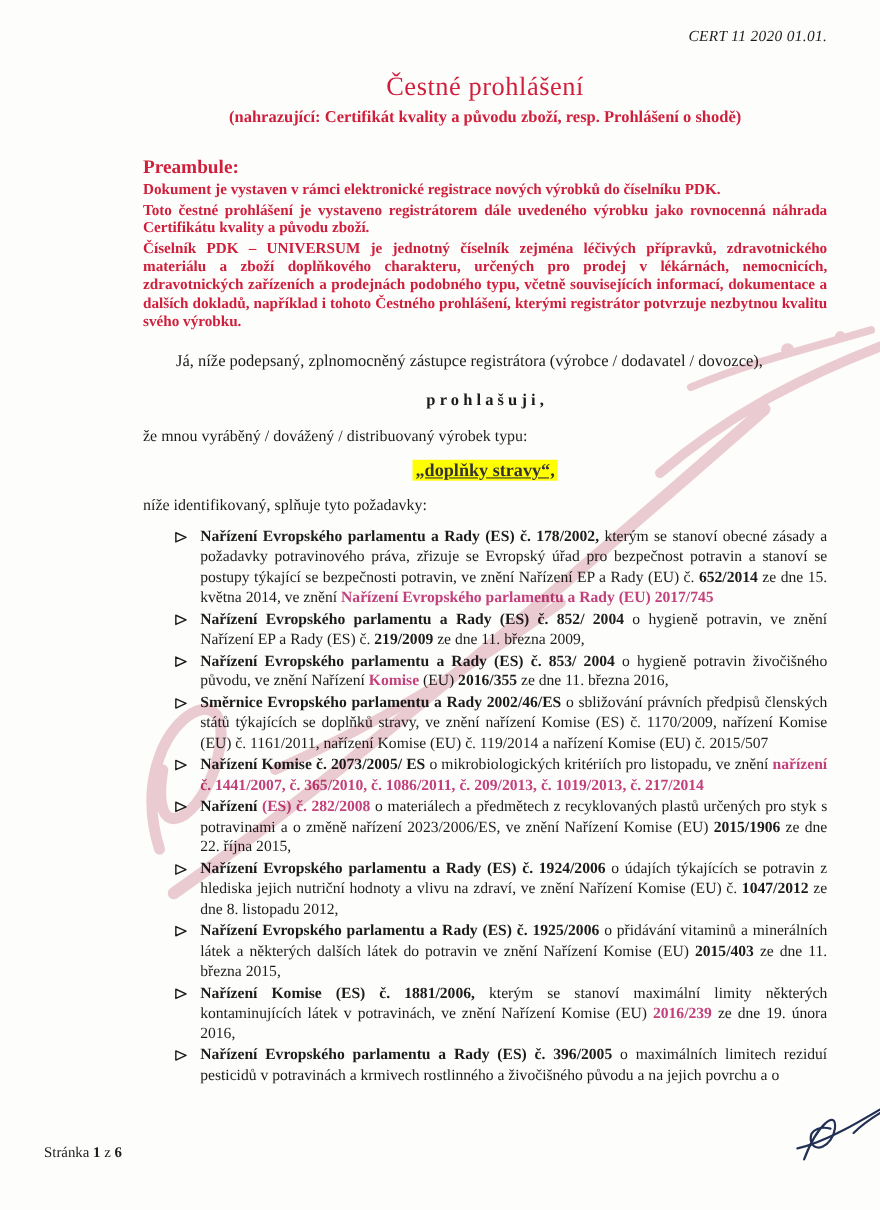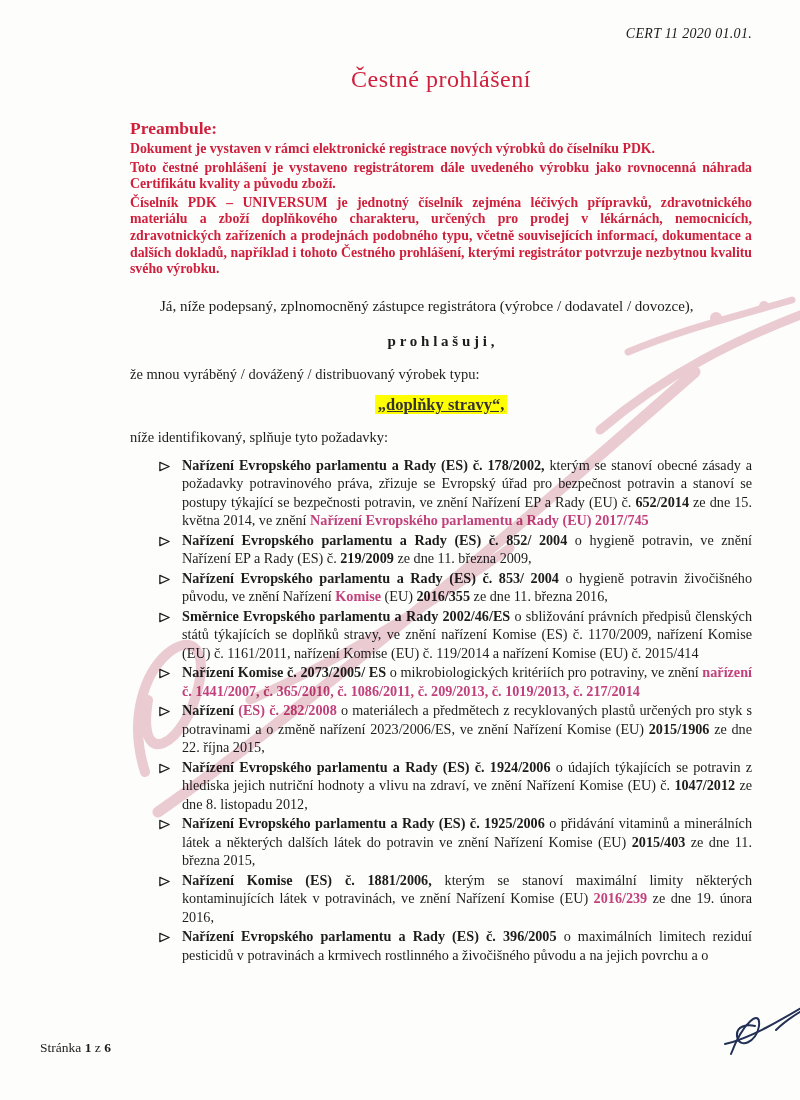--- a/index.html
+++ b/index.html
@@ -45,20 +45,21 @@
       <path d="M560 430 C 628 372, 700 338, 768 312" stroke-width="9"></path>
       <path d="M588 352 C 640 330, 690 318, 752 300" stroke-width="7"></path>
     </g>
     <circle cx="676" cy="318" r="6" fill="#dfa3b4"></circle>
     <circle cx="724" cy="306" r="5" fill="#dfa3b4"></circle>
   </svg>
 
   <div class="doc-ref">CERT 11 2020 01.01.</div>
 
   <h1 class="title">Čestné prohlášení</h1>
+  <div class="subtitle">(nahrazující: Certifikát kvality a původu zboží, resp. Prohlášení o shodě)</div>
 
   <div class="preamble-heading">Preambule:</div>
   <p class="preamble-p">Dokument je vystaven v rámci elektronické registrace nových výrobků do číselníku PDK.</p>
   <p class="preamble-p">Toto čestné prohlášení je vystaveno registrátorem dále uvedeného výrobku jako rovnocenná náhrada Certifikátu kvality a původu zboží.</p>
   <p class="preamble-p">Číselník PDK – UNIVERSUM je jednotný číselník zejména léčivých přípravků, zdravotnického materiálu a zboží doplňkového charakteru, určených pro prodej v lékárnách, nemocnicích, zdravotnických zařízeních a prodejnách podobného typu, včetně souvisejících informací, dokumentace a dalších dokladů, například i tohoto Čestného prohlášení, kterými registrátor potvrzuje nezbytnou kvalitu svého výrobku.</p>
 
   <p class="intro">Já, níže podepsaný, zplnomocněný zástupce registrátora (výrobce / dodavatel / dovozce),</p>
   <p class="declare">p r o h l a š u j i ,</p>
   <p class="product-line">že mnou vyráběný / dovážený  / distribuovaný výrobek typu:</p>
 
@@ -84,27 +85,27 @@
       <div class="list-item">
         <span class="bullet"><svg width="13" height="13" viewBox="0 0 14 14">
             <path d="M2 2.5 L12 7 L2 11.5 Z" fill="none" stroke="#1c1c1c" stroke-width="1.4" stroke-linejoin="round"></path>
           </svg></span>
         <div class="item-text"><span class="seg-b">Nařízení Evropského parlamentu a Rady (ES) č. 853/ 2004</span><span class="seg-n"> o hygieně potravin živočišného původu, ve znění Nařízení </span><span class="seg-rb">Komise</span><span class="seg-n"> (EU) </span><span class="seg-b">2016/355</span><span class="seg-n"> ze dne 11. března 2016,</span></div>
       </div>
       <div class="list-item">
         <span class="bullet"><svg width="13" height="13" viewBox="0 0 14 14">
             <path d="M2 2.5 L12 7 L2 11.5 Z" fill="none" stroke="#1c1c1c" stroke-width="1.4" stroke-linejoin="round"></path>
           </svg></span>
-        <div class="item-text"><span class="seg-b">Směrnice Evropského parlamentu a Rady 2002/46/ES</span><span class="seg-n"> o sbližování právních předpisů členských států týkajících se doplňků stravy, ve znění nařízení Komise (ES) č. 1170/2009, nařízení Komise (EU) č. 1161/2011, nařízení Komise (EU) č. 119/2014 a nařízení Komise (EU) č. 2015/414</span></div>
+        <div class="item-text"><span class="seg-b">Směrnice Evropského parlamentu a Rady 2002/46/ES</span><span class="seg-n"> o sbližování právních předpisů členských států týkajících se doplňků stravy, ve znění nařízení Komise (ES) č. 1170/2009, nařízení Komise (EU) č. 1161/2011, nařízení Komise (EU) č. 119/2014 a nařízení Komise (EU) č. 2015/507</span></div>
       </div>
       <div class="list-item">
         <span class="bullet"><svg width="13" height="13" viewBox="0 0 14 14">
             <path d="M2 2.5 L12 7 L2 11.5 Z" fill="none" stroke="#1c1c1c" stroke-width="1.4" stroke-linejoin="round"></path>
           </svg></span>
-        <div class="item-text"><span class="seg-b">Nařízení Komise č. 2073/2005/ ES</span><span class="seg-n"> o mikrobiologických kritériích pro potraviny, ve znění </span><span class="seg-rb">nařízení č. 1441/2007, č. 365/2010, č. 1086/2011, č. 209/2013, č. 1019/2013, č. 217/2014</span></div>
+        <div class="item-text"><span class="seg-b">Nařízení Komise č. 2073/2005/ ES</span><span class="seg-n"> o mikrobiologických kritériích pro listopadu, ve znění </span><span class="seg-rb">nařízení č. 1441/2007, č. 365/2010, č. 1086/2011, č. 209/2013, č. 1019/2013, č. 217/2014</span></div>
       </div>
       <div class="list-item">
         <span class="bullet"><svg width="13" height="13" viewBox="0 0 14 14">
             <path d="M2 2.5 L12 7 L2 11.5 Z" fill="none" stroke="#1c1c1c" stroke-width="1.4" stroke-linejoin="round"></path>
           </svg></span>
         <div class="item-text"><span class="seg-b">Nařízení </span><span class="seg-rb">(ES) č. 282/2008</span><span class="seg-n"> o materiálech a předmětech z recyklovaných plastů určených pro styk s potravinami a o změně nařízení 2023/2006/ES, ve znění Nařízení Komise (EU) </span><span class="seg-b">2015/1906</span><span class="seg-n"> ze dne 22. října 2015,</span></div>
       </div>
       <div class="list-item">
         <span class="bullet"><svg width="13" height="13" viewBox="0 0 14 14">
             <path d="M2 2.5 L12 7 L2 11.5 Z" fill="none" stroke="#1c1c1c" stroke-width="1.4" stroke-linejoin="round"></path>

